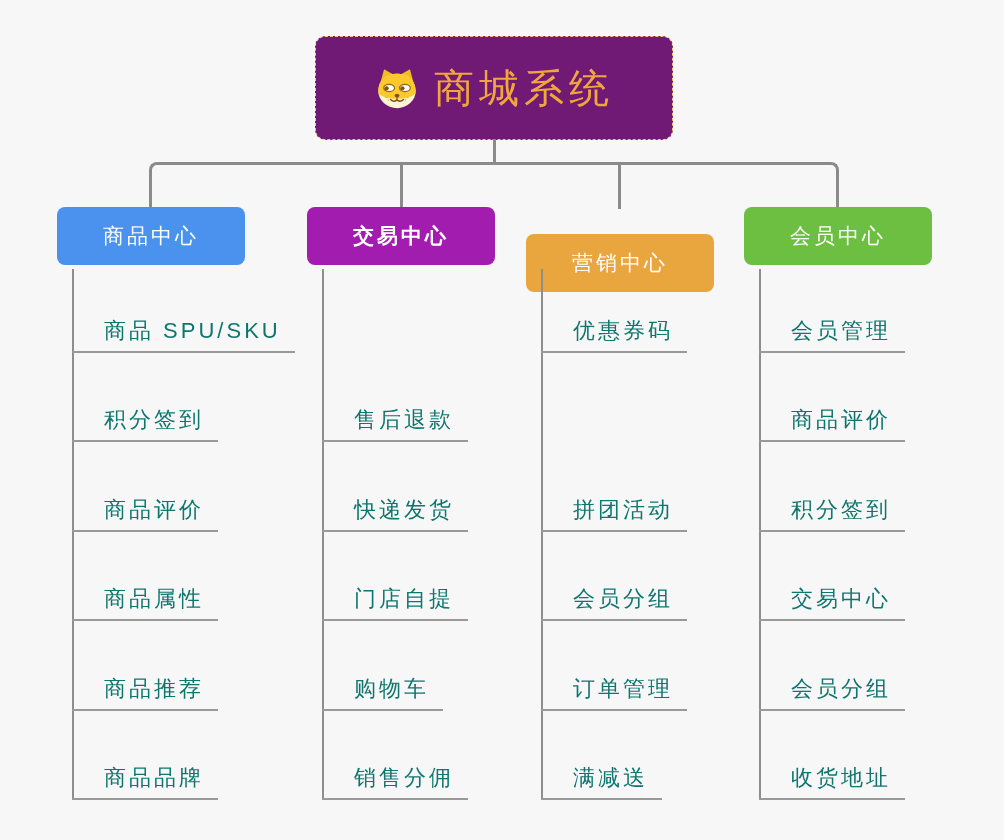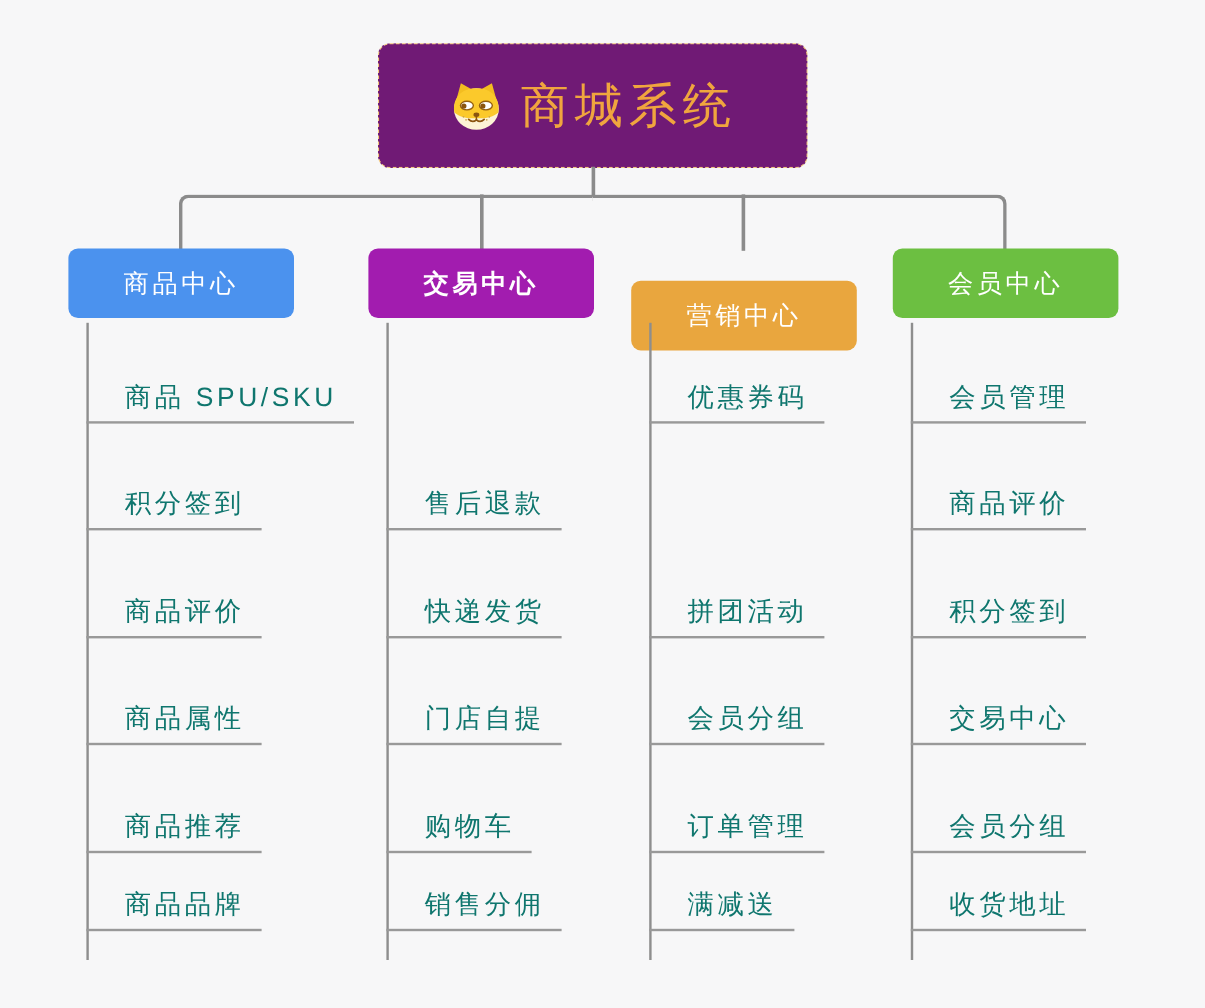--- a/index.html
+++ b/index.html
@@ -72,21 +72,21 @@
     height:60px;
     box-sizing:border-box;
     display:flex;align-items:flex-end;
     padding:0 14px 5px 32px;
     border-bottom:2px solid #999999;
     font-size:22px;letter-spacing:3px;
     color:#0f766e;
     white-space:nowrap;
   }
   .c0{top:86px;}  .c1{top:175px;} .c2{top:265px;}
-  .c3{top:354px;} .c4{top:444px;} .c5{top:509px;text-align:center;}
+  .c3{top:354px;} .c4{top:444px;} .c5{top:533px;text-align:center;}
 </style>
 </head>
 <body>
 
 <div class="stage">
 
   <div class="root-node">
     <svg class="dog-icon" viewBox="0 0 64 60" aria-hidden="true">
       <polygon points="8,26 14,4 30,13" fill="#f3bd20"></polygon>
       <polygon points="56,26 50,4 34,13" fill="#f3bd20"></polygon>

